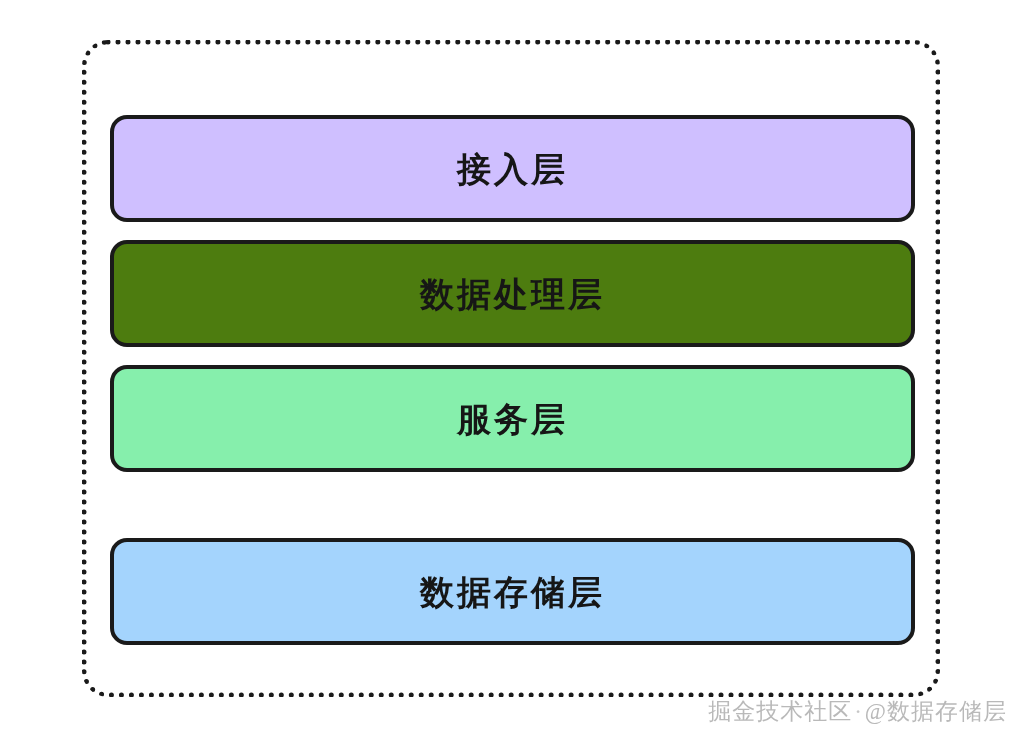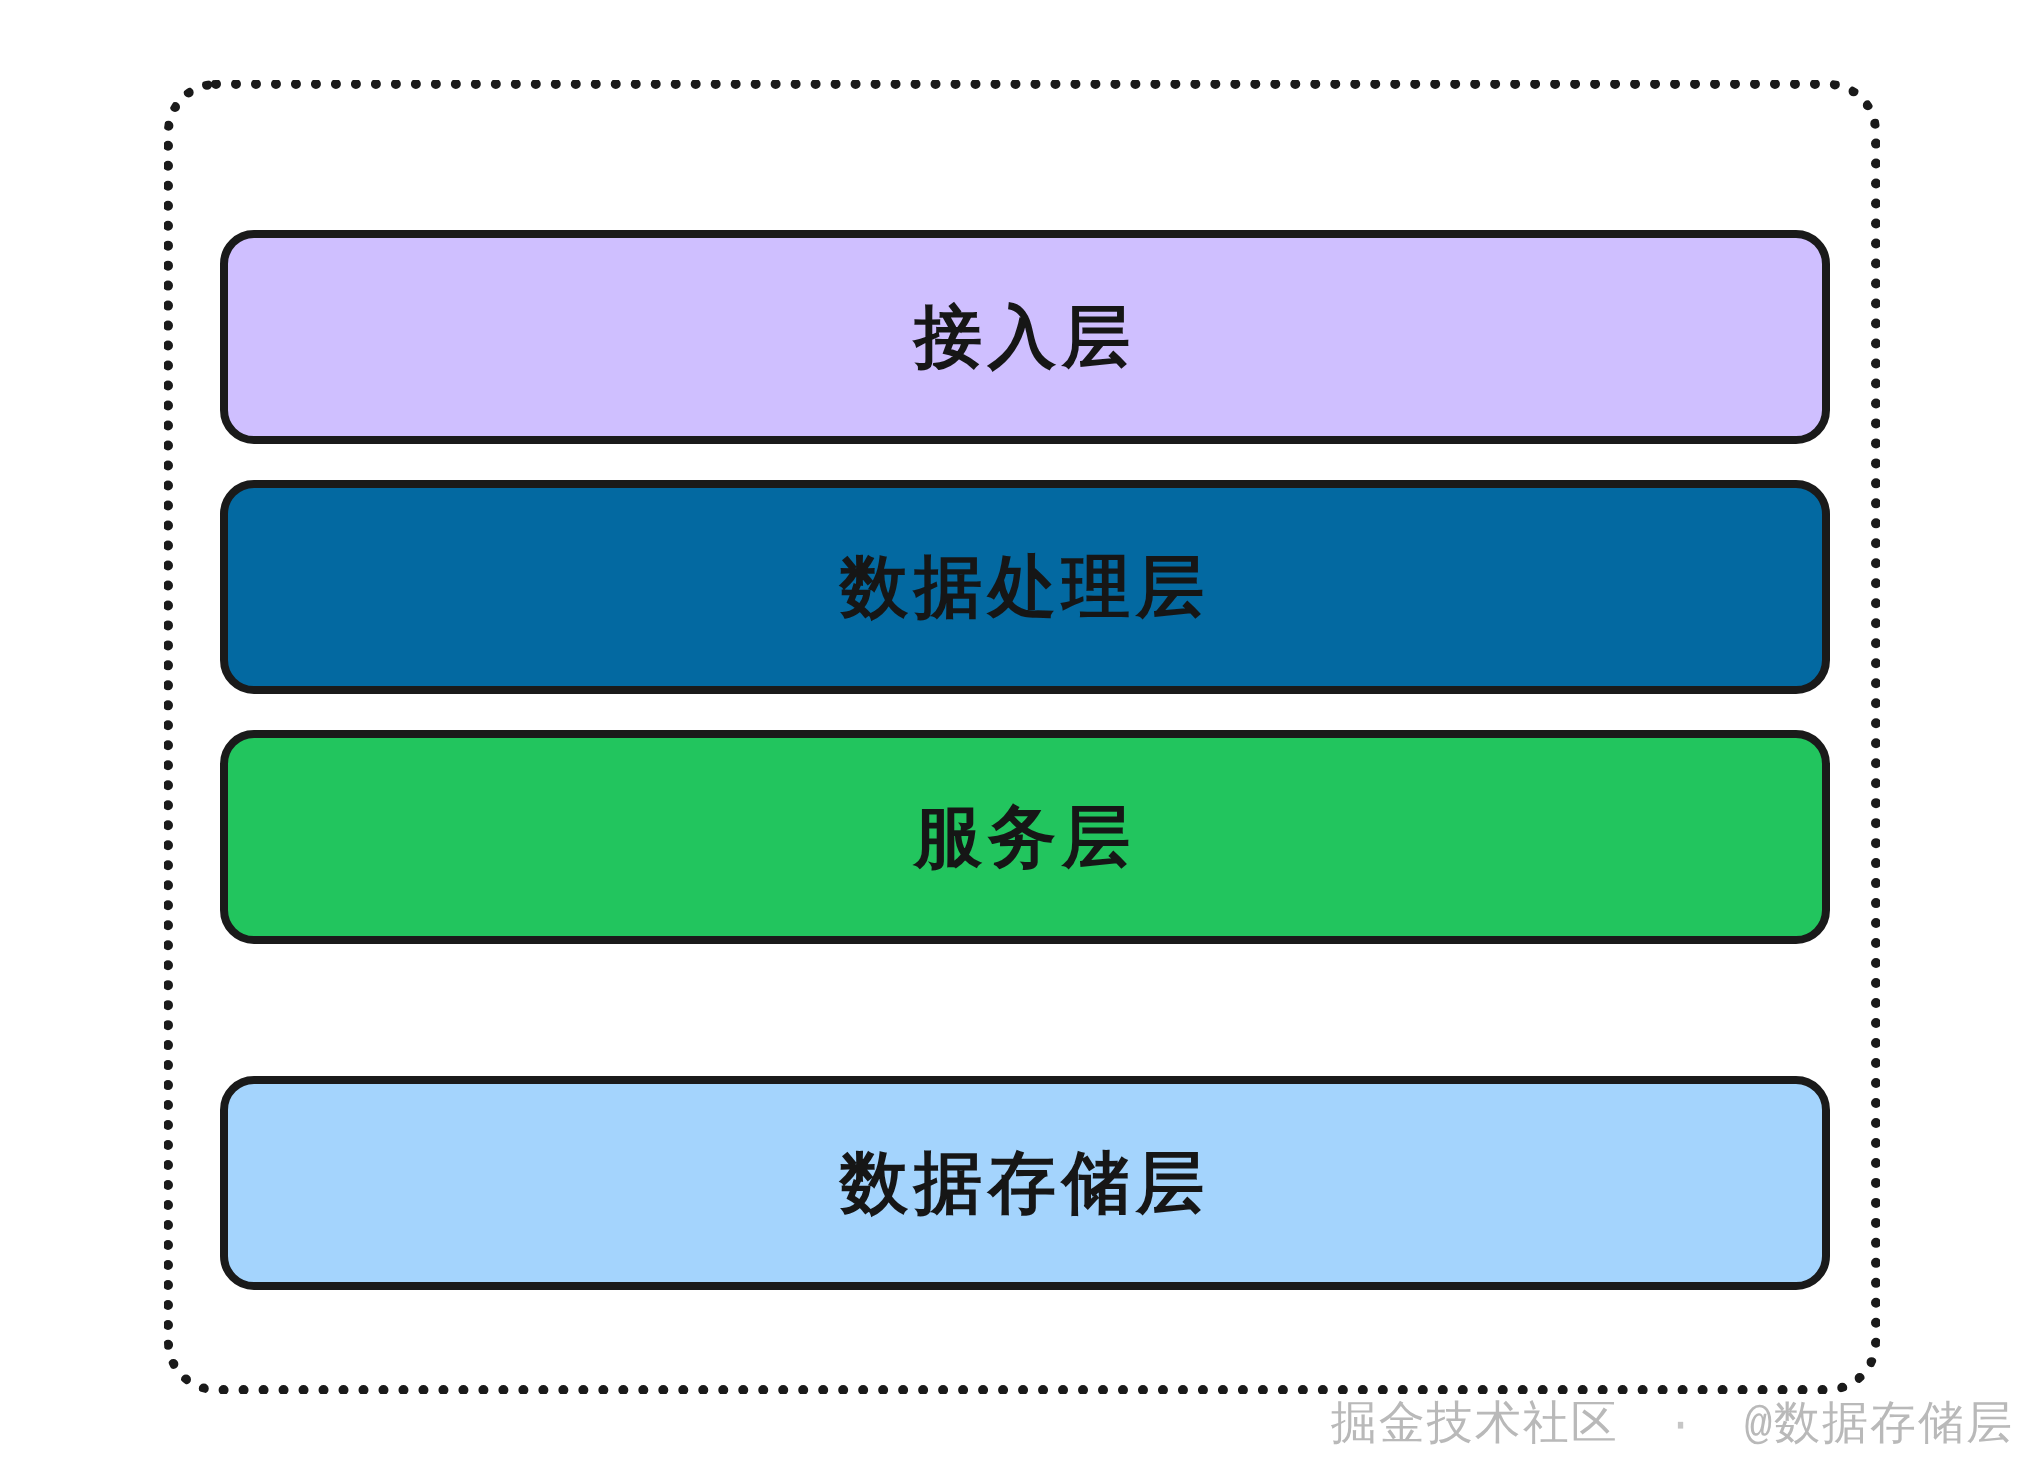--- a/index.html
+++ b/index.html
@@ -72,22 +72,22 @@
     user-select: none;
   }
 
   
   #watermark {
     position: absolute;
     right: 12px;
     bottom: 8px;
     display: flex;
     align-items: baseline;
-    gap: 24px;
-    font-family: Liberation Mono, monospace;
+    gap: 2px;
+    font-family: Liberation Serif, serif;
     font-size: 23px;
     color: #b9b9b9;
     letter-spacing: 1px;
     white-space: nowrap;
     user-select: none;
   }
   #watermark .wm-sep {
     color: #c6c6c6;
   }
 </style>
@@ -97,25 +97,25 @@
 <div id="diagram-canvas">
 
   <div id="outer-container" style="border-color: rgb(26, 26, 26);"></div>
 
   <div id="layer-stack">
 
     <div class="layer-box" style="background-color: rgb(207, 191, 255);">
       <span class="layer-label">接入层</span>
     </div>
 
-    <div class="layer-box" style="background-color: #0369a1;">
+    <div class="layer-box" style="background-color: #4d7c0f;">
       <span class="layer-label">数据处理层</span>
     </div>
 
-    <div class="layer-box" style="background-color: #22c55e;">
+    <div class="layer-box" style="background-color: #86efac;">
       <span class="layer-label">服务层</span>
     </div>
 
     <div class="layer-box" style="background-color: rgb(164, 212, 253); margin-top: 48px;">
       <span class="layer-label">数据存储层</span>
     </div>
 
   </div>
 
   <div id="watermark" style="color: rgb(185, 185, 185);">

